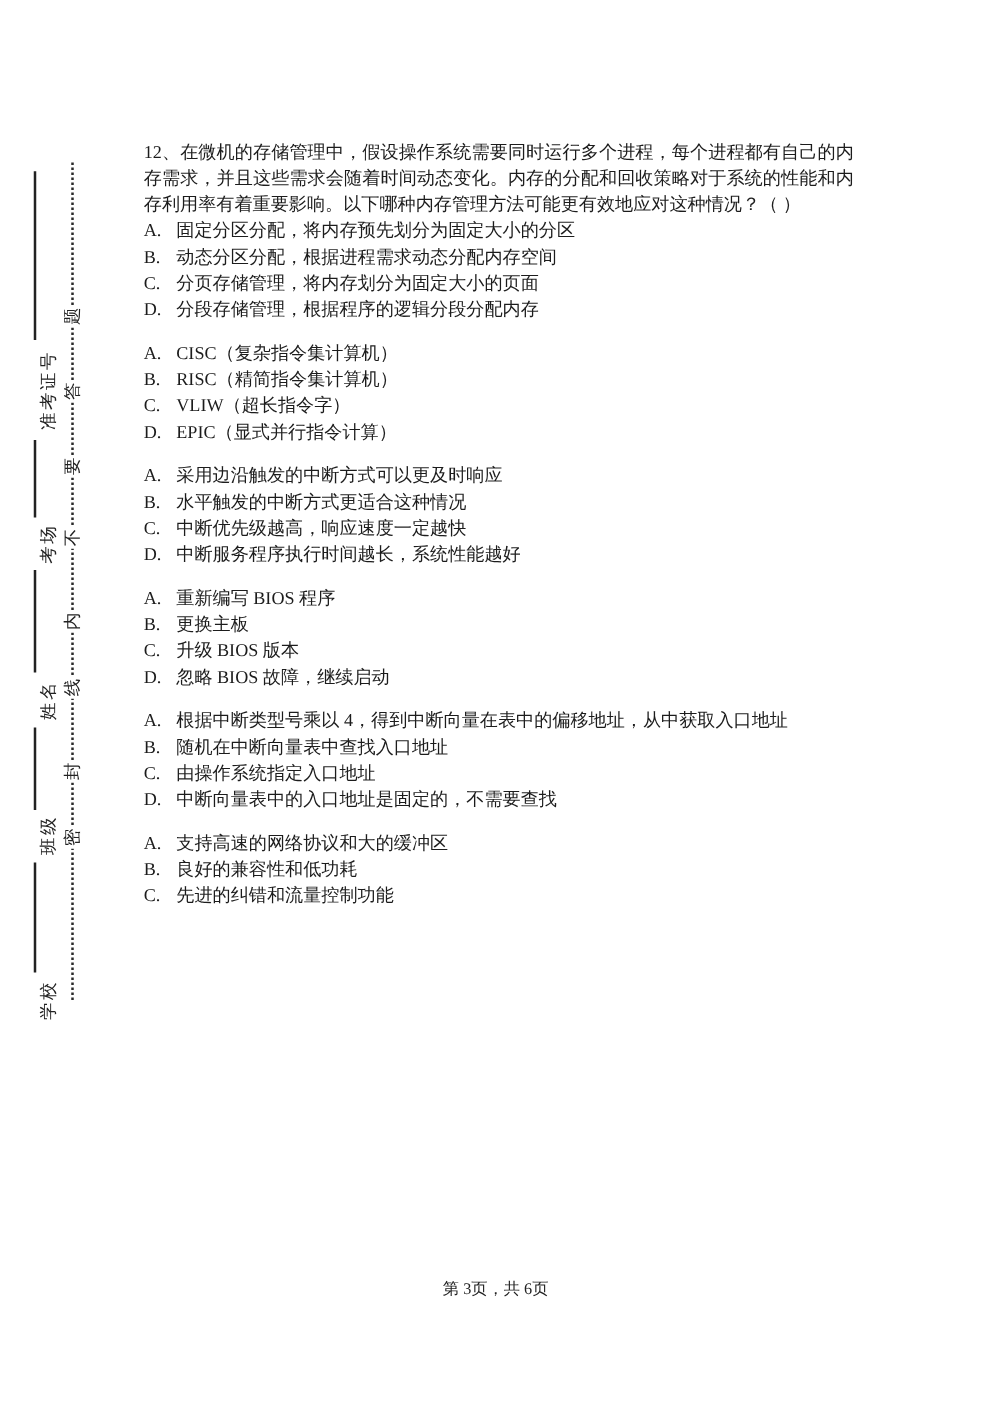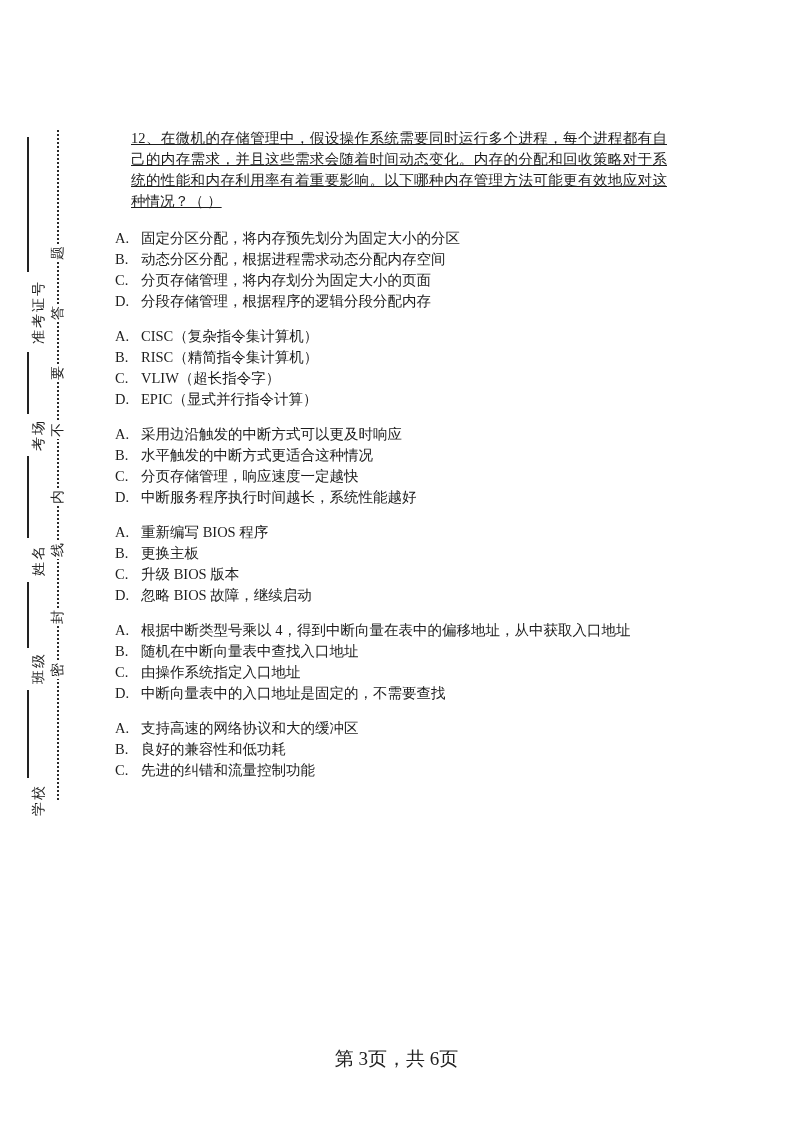--- a/index.html
+++ b/index.html
@@ -23,28 +23,28 @@
   .side-label{
     position:absolute;height:18px;display:flex;align-items:center;justify-content:center;
     font-size:14px;letter-spacing:2px;transform:rotate(-90deg);color:#222;white-space:nowrap;
   }
   
   .content{
     position:absolute;left:115px;top:112px;width:568px;
     font-size:14.5px;line-height:21px;
   }
   .question-block{margin:0 0 14px 0;}
-  .stem{margin:16px;text-align:justify;text-justify:inter-ideograph;text-decoration:underline;}
+  .stem{margin:0;text-align:justify;text-justify:inter-ideograph;}
   .option-row{display:flex;align-items:flex-start;}
   .opt-letter{flex:0 0 26px;}
   .opt-text{flex:1;}
   
   .footer{
     position:absolute;left:0;right:0;top:1022px;text-align:center;
-    font-size:19px;color:#222;margin-top:24px;
+    font-size:13px;color:#222;
   }
 </style>
 </head>
 <body>
 
 <div>
   <div class="seal-dotted-line"></div>
   <div id="seal-chars">
       <div class="seal-char" style="top: 243px;">题</div>
       <div class="seal-char" style="top: 303px;">答</div>
@@ -118,21 +118,21 @@
         <div class="option-row">
           <span class="opt-letter">A.</span>
           <span class="opt-text">采用边沿触发的中断方式可以更及时响应</span>
         </div>
         <div class="option-row">
           <span class="opt-letter">B.</span>
           <span class="opt-text">水平触发的中断方式更适合这种情况</span>
         </div>
         <div class="option-row">
           <span class="opt-letter">C.</span>
-          <span class="opt-text">分页存储管理，响应速度一定越快</span>
+          <span class="opt-text">中断优先级越高，响应速度一定越快</span>
         </div>
         <div class="option-row">
           <span class="opt-letter">D.</span>
           <span class="opt-text">中断服务程序执行时间越长，系统性能越好</span>
         </div>
       </div>
     </section>
     <section class="question-block">
       <div class="options">
         <div class="option-row">

